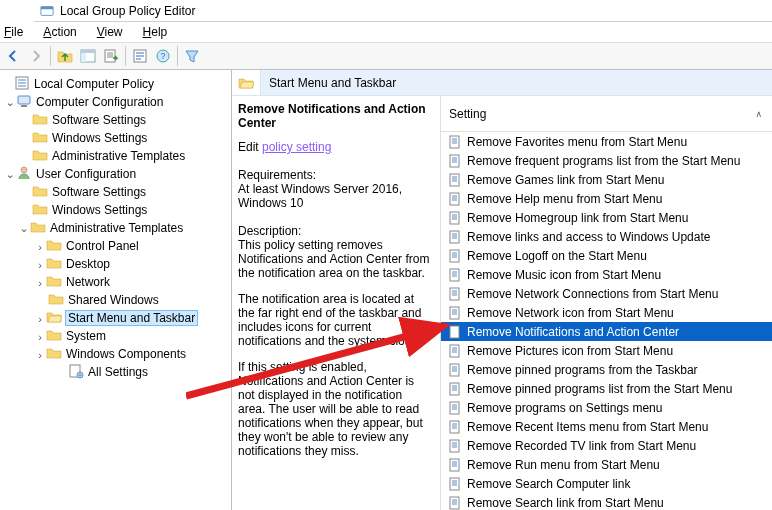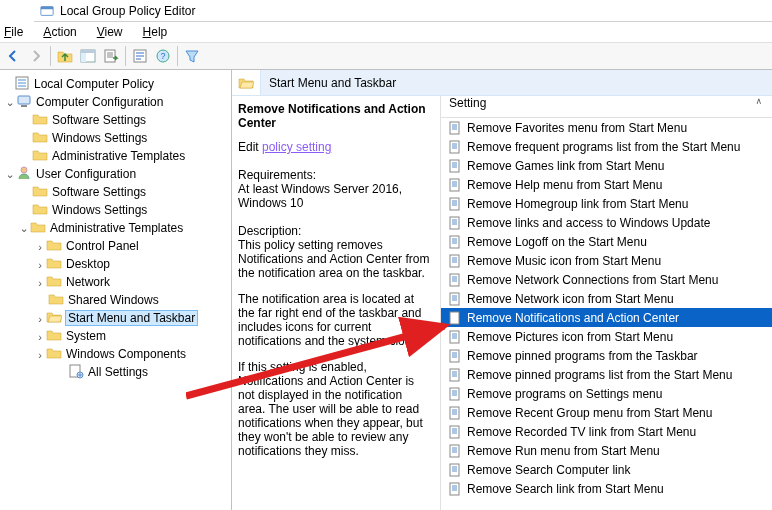--- a/index.html
+++ b/index.html
@@ -21,21 +21,21 @@
   .tree-row.selected span.lbl { background:#cde8ff; outline:1px solid #7abdf6; padding:0 2px; }
   .right-pane { flex:1; display:flex; flex-direction:column; overflow:hidden; }
   .rp-header { background:#fff; display:flex; align-items:center; height:26px; border-bottom:1px solid #d6e6f5; padding-left:6px; }
   .rp-header .hicon { width:16px; height:16px; margin-right:6px; }
   .rp-header-title { background:#e8f1fb; flex:1; height:100%; display:flex; align-items:center; padding:0 8px; border-left:1px solid #d6e6f5; }
   .rp-body { flex:1; display:flex; overflow:hidden; }
   .desc-col { width:208px; padding:6px 10px 6px 6px; overflow:hidden; }
   .desc-col b { font-size:12px; }
   .desc-col .link { color:#8b5cf6; text-decoration:underline; }
   .list-col { flex:1; border-left:1px solid #e0e0e0; overflow:hidden; }
-  .list-head { display:flex; height:22px; border-bottom:1px solid #e0e0e0; padding-left:8px;gap:20px; }
+  .list-head { display:flex; align-items:center; height:36px; border-bottom:1px solid #e0e0e0; padding-left:8px;gap:20px; }
   .list-head .caret { margin-left:auto; margin-right:10px; color:#666; font-size:9px; }
   .list-body { overflow:hidden; }
   .list-row { display:flex; align-items:center; height:19px; padding-left:6px; white-space:nowrap; }
   .list-row.selected { background:#0a63c6; color:#fff; }
   .list-row .picon { width:16px; height:16px; margin-right:4px; display:flex; align-items:center; justify-content:center; }
   .arrow-overlay { position:absolute; left:186px; top:316px; pointer-events:none; }
 </style>
 </head>
 <body>
 
@@ -436,21 +436,21 @@
               </span>
               <span>Remove programs on Settings menu</span>
             </div>
             <div class="list-row">
               <span class="picon">
                 <svg width="14" height="14" viewBox="0 0 14 14">
                   <rect x="2" y="1" width="9" height="12" fill="#fff" stroke="#888"></rect>
                   <path d="M4 4h5M4 6h5M4 8h5" stroke="#5a8fcb"></path>
                 </svg>
               </span>
-              <span>Remove Recent Group menu from Start Menu</span>
+              <span>Remove Recent Items menu from Start Menu</span>
             </div>
             <div class="list-row">
               <span class="picon">
                 <svg width="14" height="14" viewBox="0 0 14 14">
                   <rect x="2" y="1" width="9" height="12" fill="#fff" stroke="#888"></rect>
                   <path d="M4 4h5M4 6h5M4 8h5" stroke="#5a8fcb"></path>
                 </svg>
               </span>
               <span>Remove Recorded TV link from Start Menu</span>
             </div>

